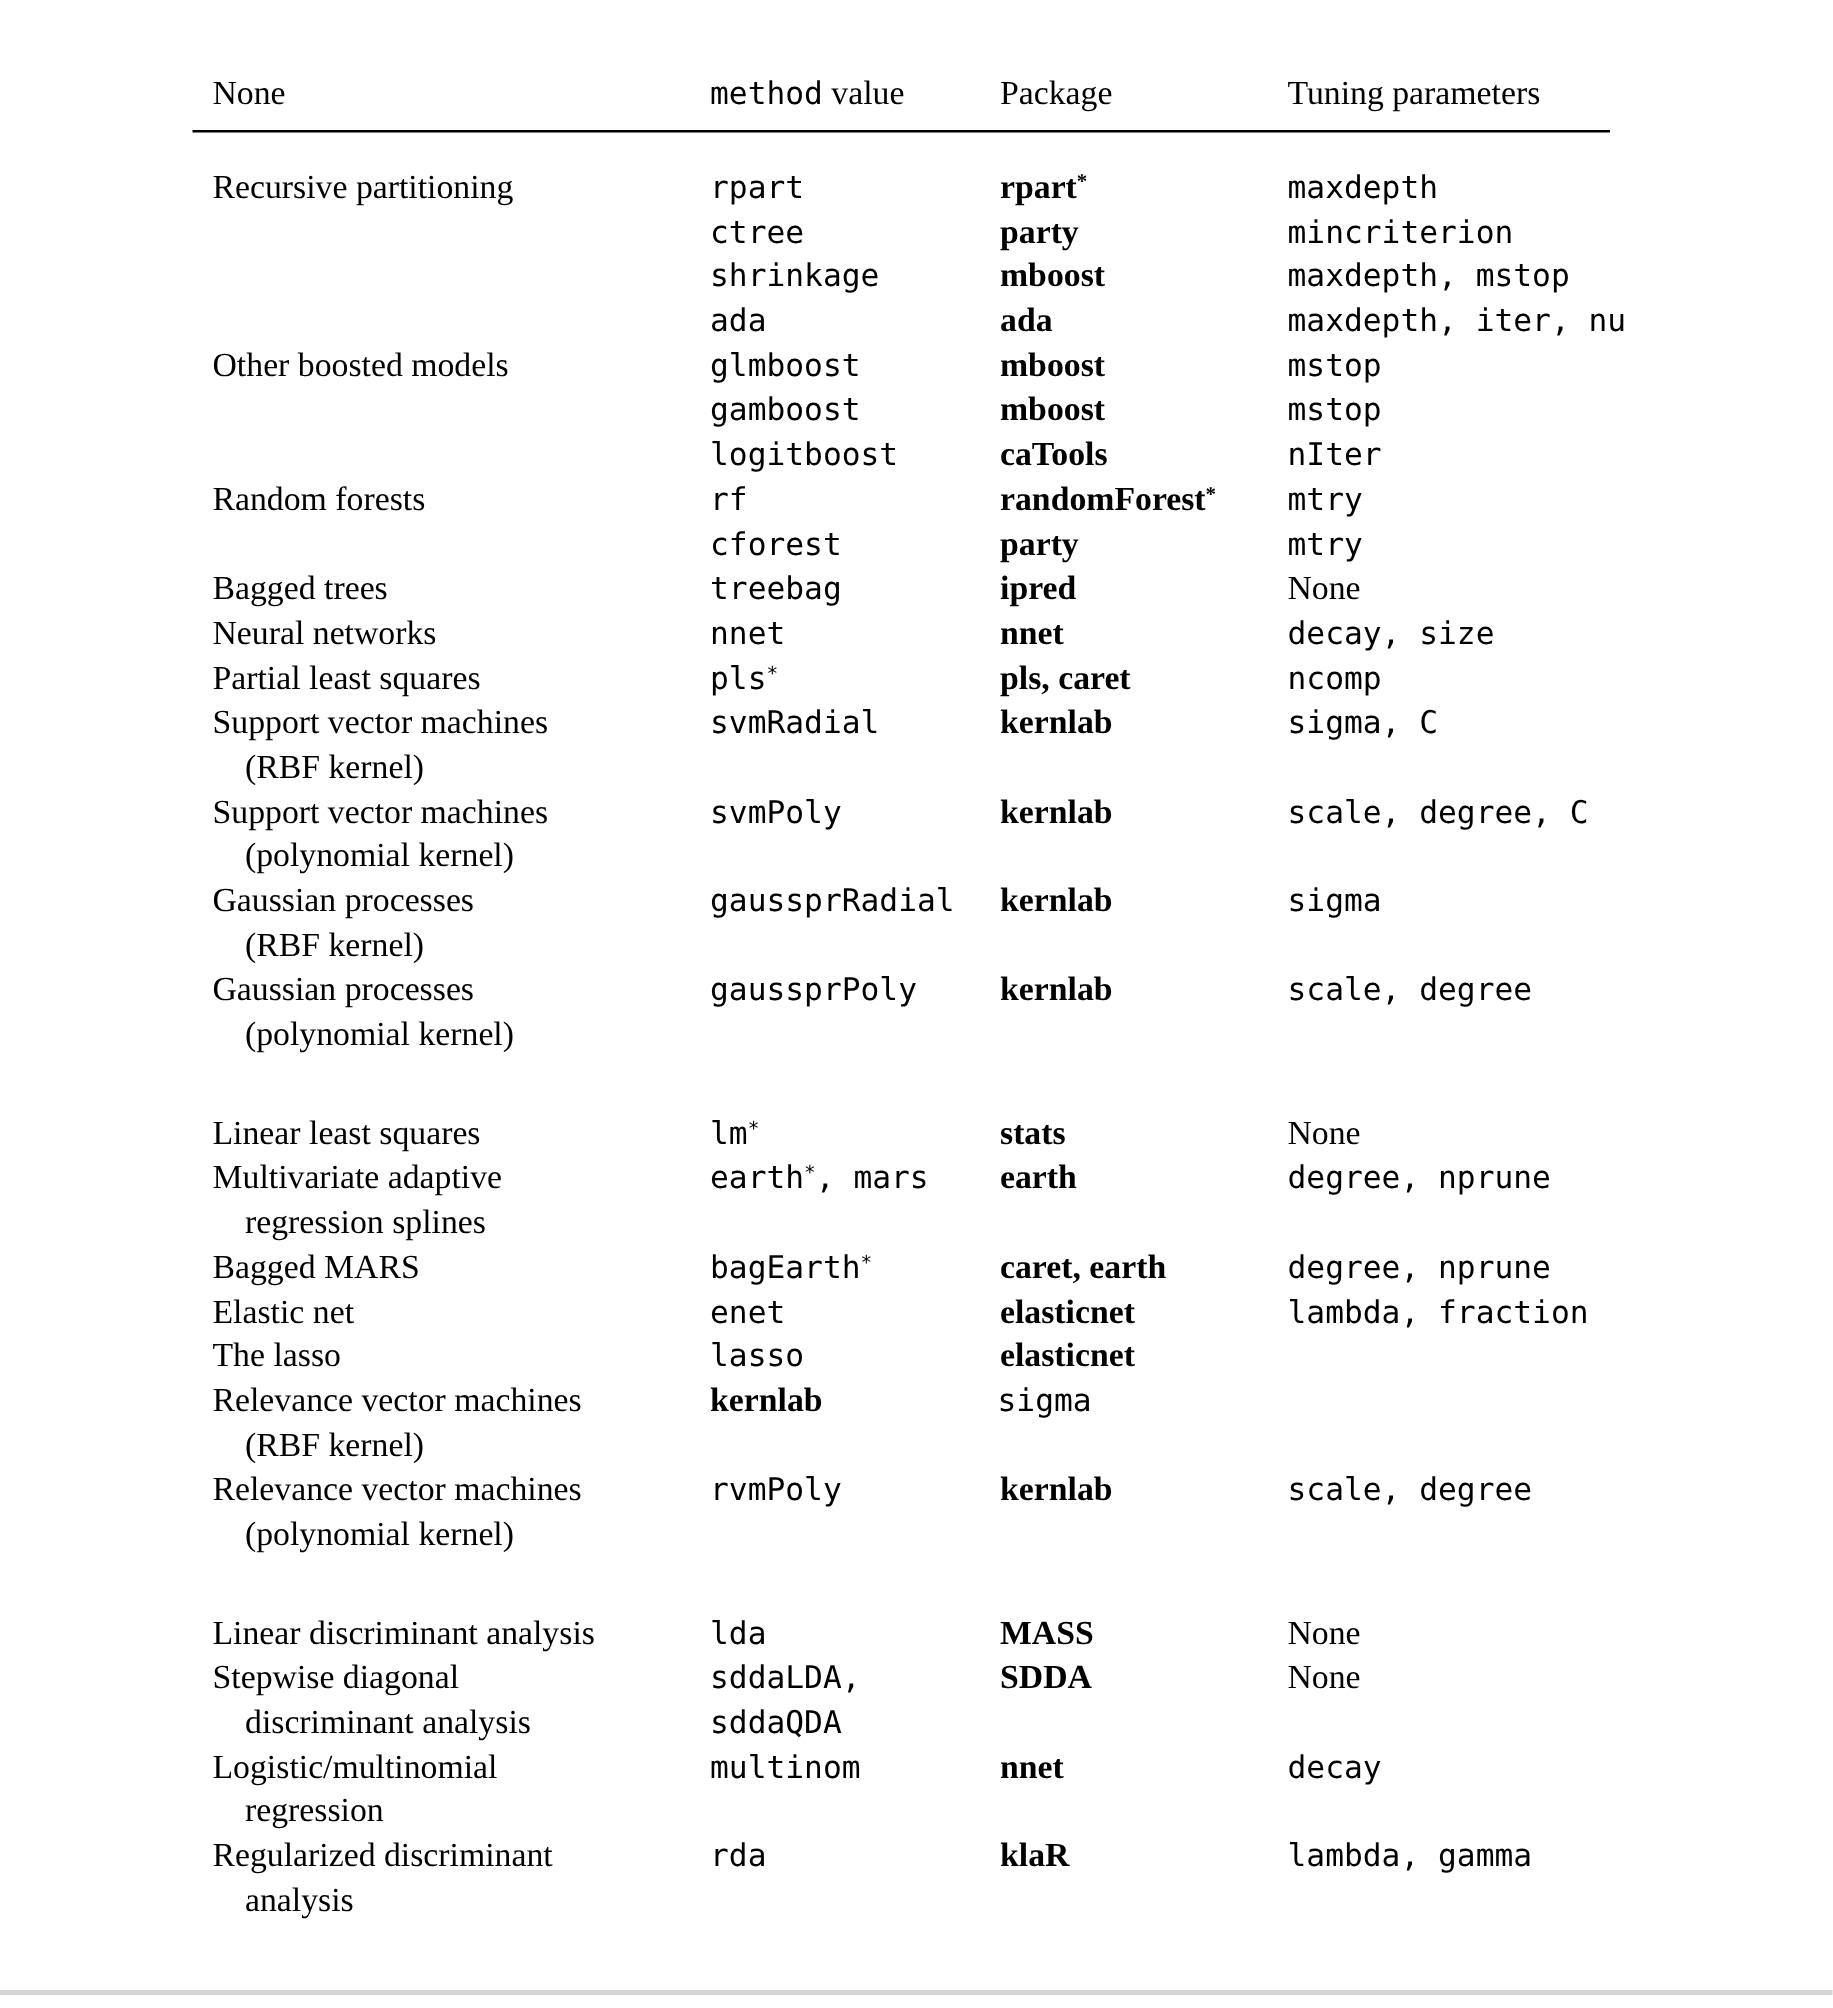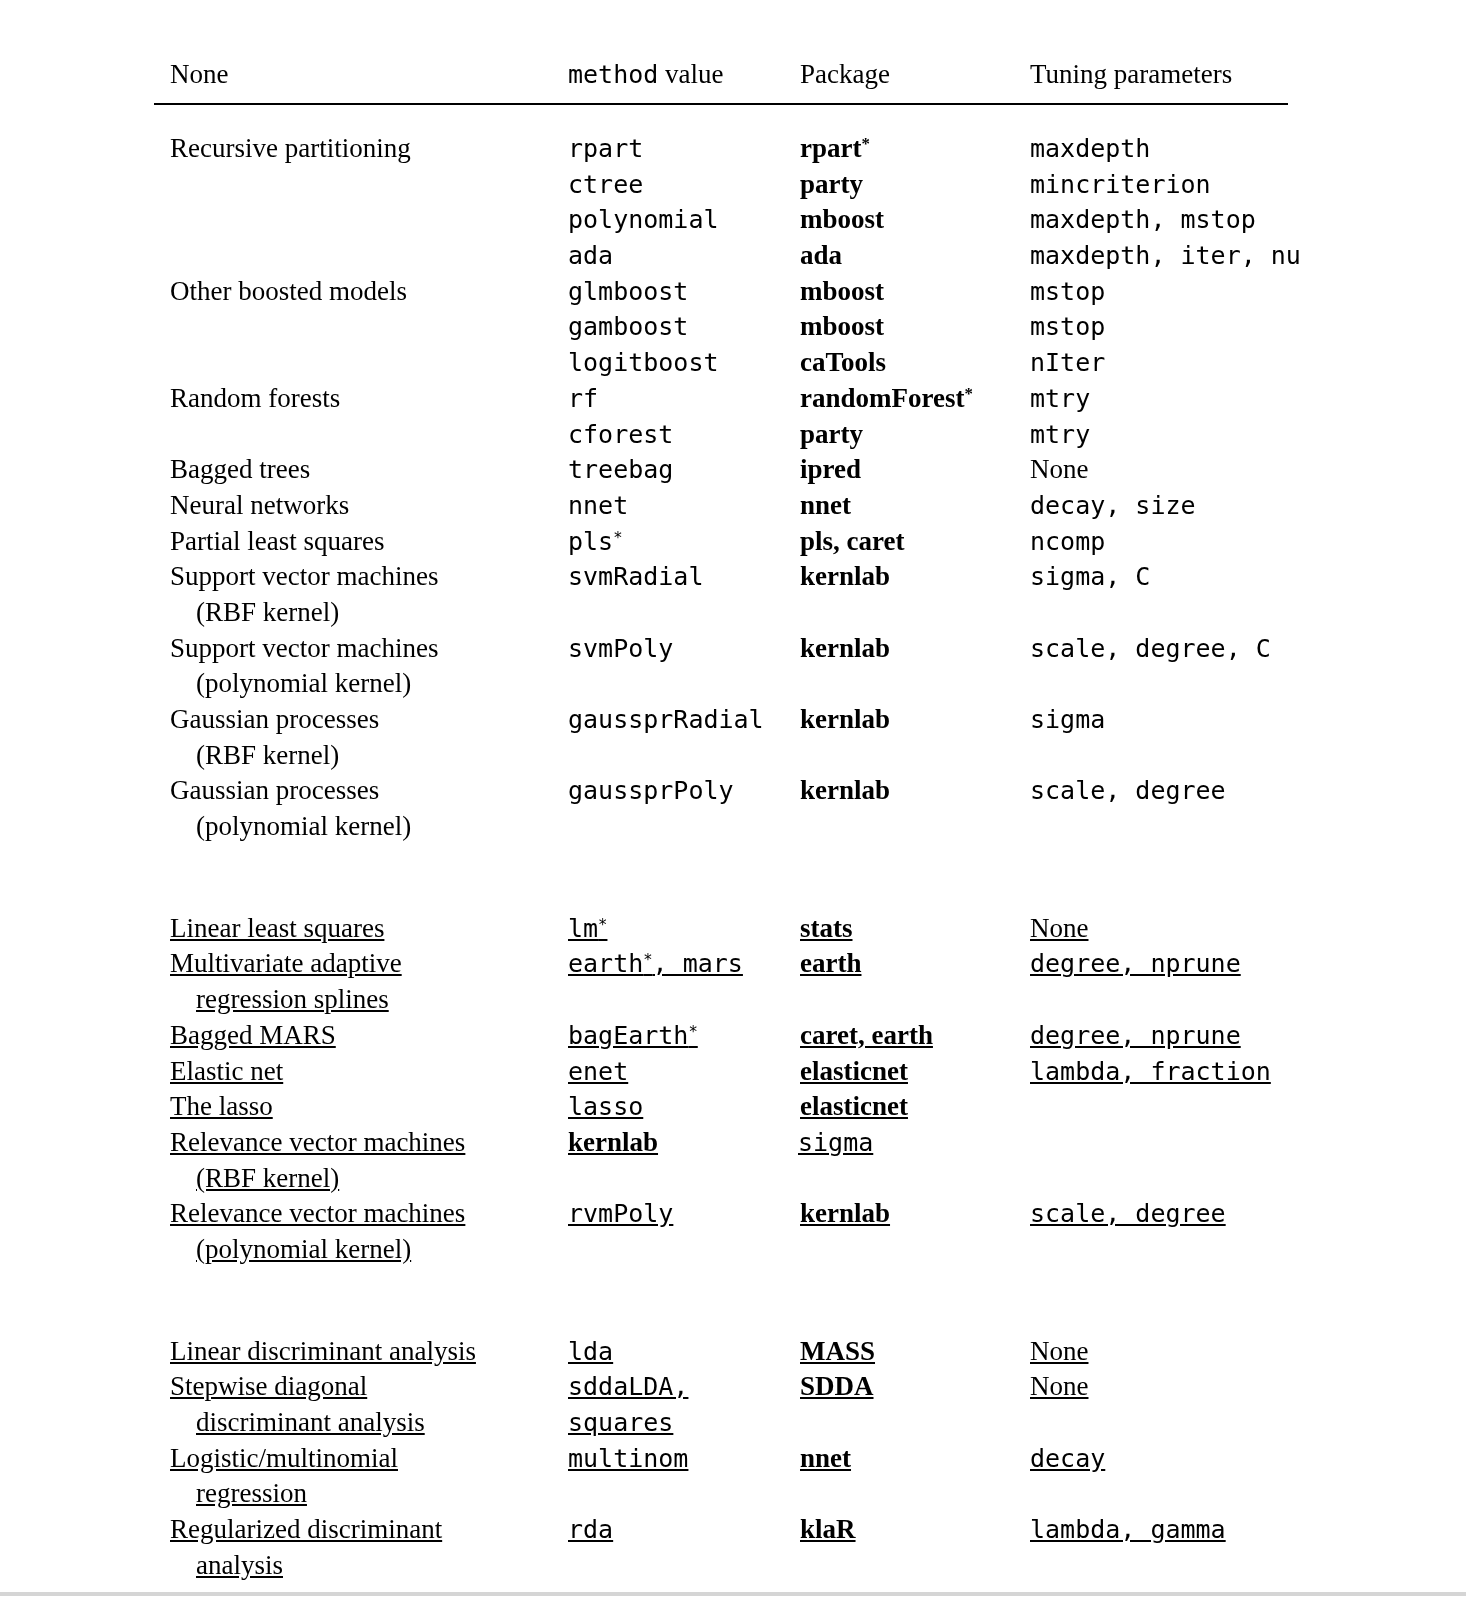--- a/index.html
+++ b/index.html
@@ -48,21 +48,21 @@
   .hline { line-height: 36px; }
   .indent { padding-left: 26px; }
   .rule {
     margin: 7px 0 0 154px;
     width: 1134px;
     height: 2px;
     background: #000000;
   }
   .tbody { margin: 26px 0 0 170px; }
   .row { display: flex; }
-  .section + .section { margin-top: 66px; text-decoration: underline; }
+  .section + .section { margin-top: 43px; }
   sup.star {
     font-size: 62%;
     vertical-align: 0.45em;
     line-height: 0;
   }
   .bottom-bar {
     position: absolute;
     left: 0;
     top: 1592px;
     width: 1466px;
@@ -105,21 +105,21 @@
           <div class="cell col-package serif bold">
             <div class="line">party</div>
           </div>
           <div class="cell col-tuning mono">
             <div class="line">mincriterion</div>
           </div>
         </div>
         <div class="row">
           <div class="cell col-model serif"></div>
           <div class="cell col-method mono">
-            <div class="line">polynomial</div>
+            <div class="line">shrinkage</div>
           </div>
           <div class="cell col-package serif bold">
             <div class="line">mboost</div>
           </div>
           <div class="cell col-tuning mono">
             <div class="line">maxdepth, mstop</div>
           </div>
         </div>
         <div class="row">
           <div class="cell col-model serif"></div>
@@ -412,21 +412,21 @@
             <div class="line serif">None</div>
           </div>
         </div>
         <div class="row">
           <div class="cell col-model serif">
             <div class="line">Stepwise diagonal</div>
             <div class="line indent">discriminant analysis</div>
           </div>
           <div class="cell col-method mono">
             <div class="line">sddaLDA,</div>
-            <div class="line">squares</div>
+            <div class="line">sddaQDA</div>
           </div>
           <div class="cell col-package serif bold">
             <div class="line">SDDA</div>
           </div>
           <div class="cell col-tuning mono">
             <div class="line serif">None</div>
           </div>
         </div>
         <div class="row">
           <div class="cell col-model serif">

